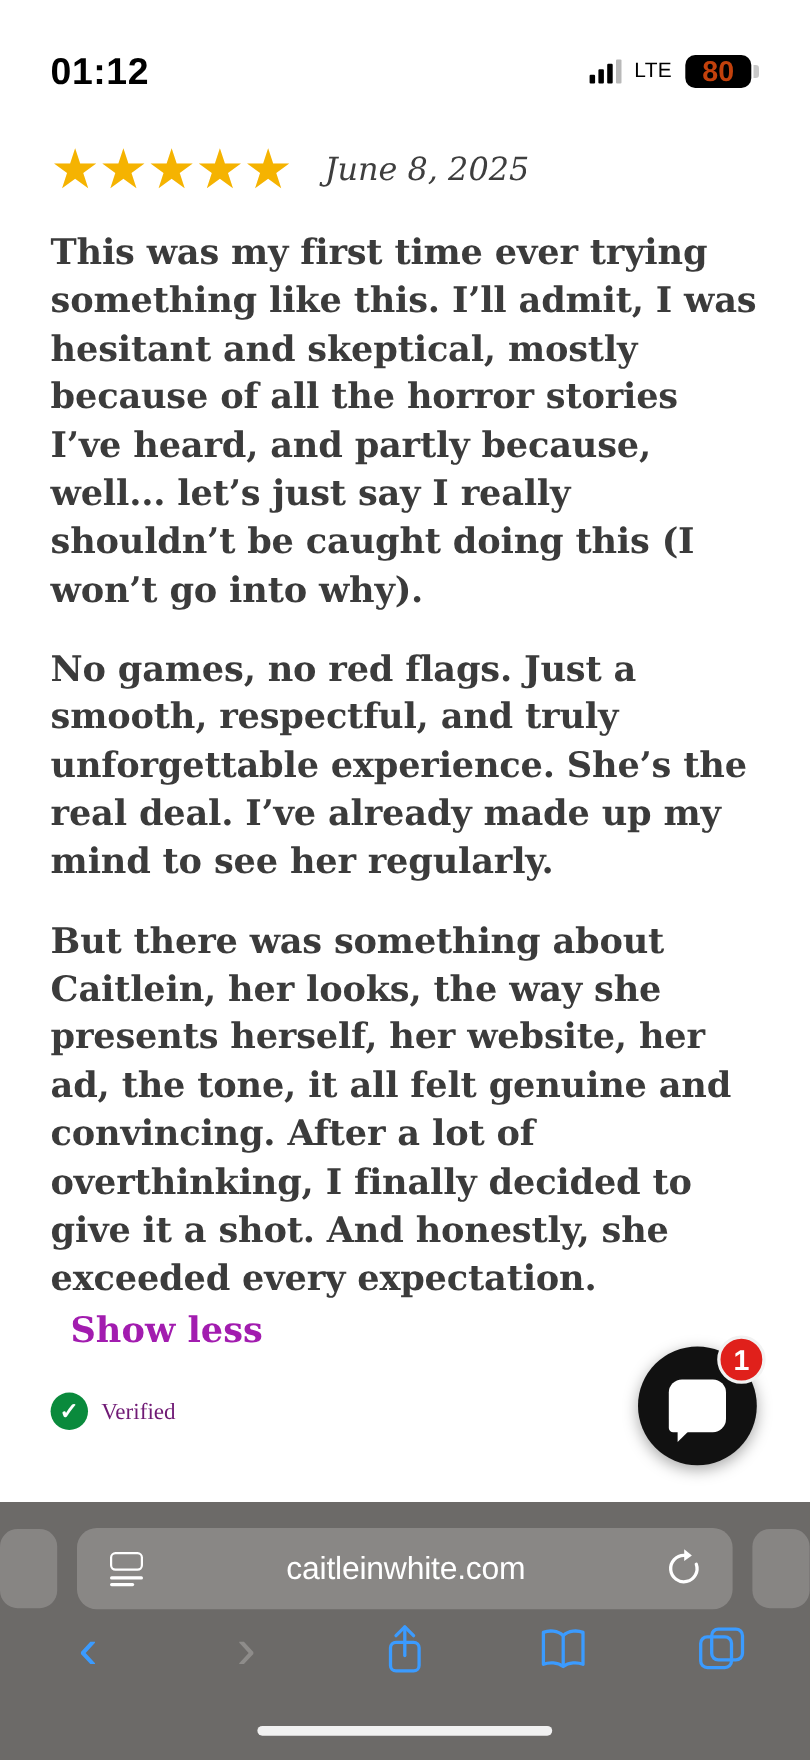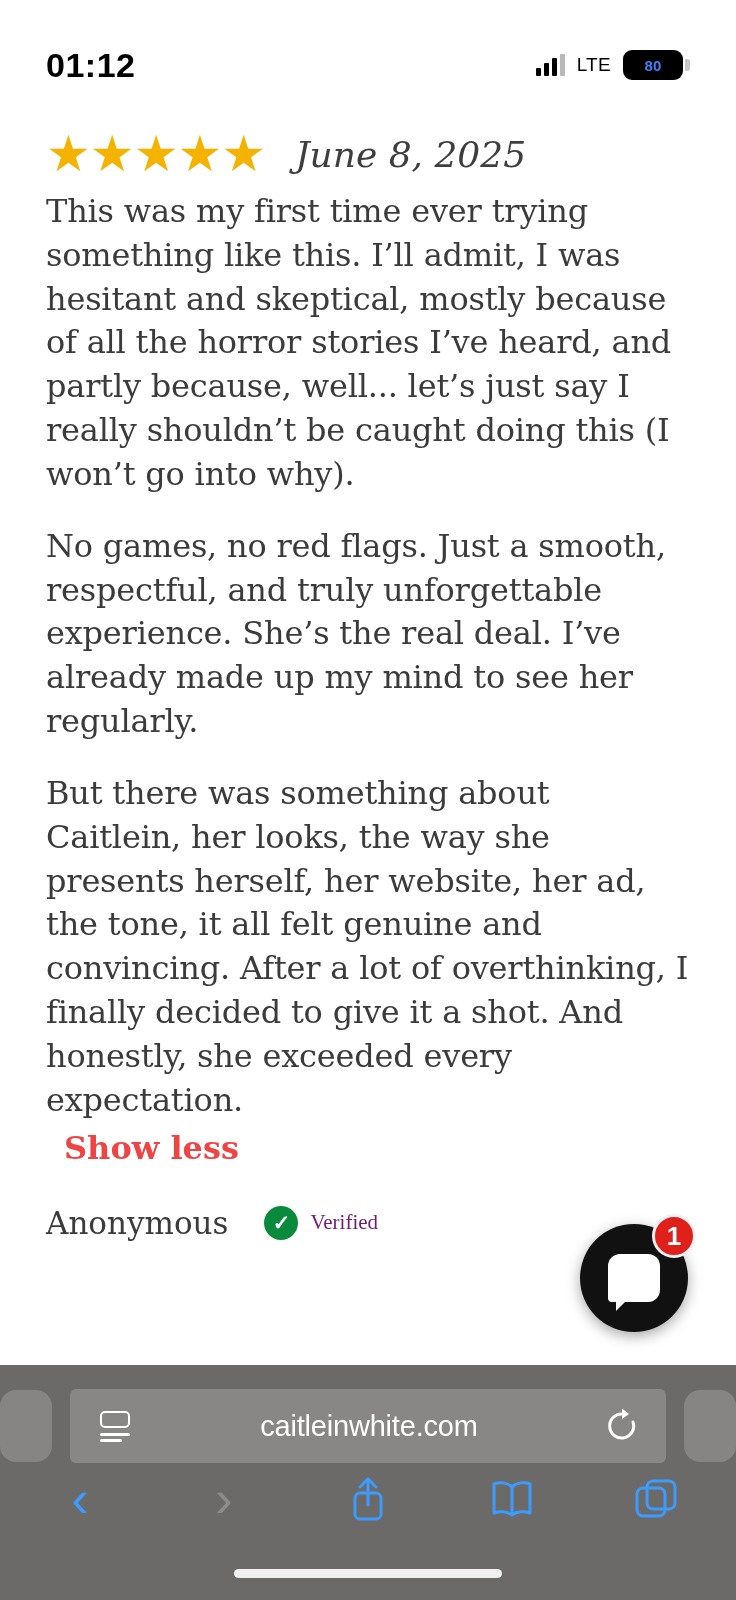--- a/index.html
+++ b/index.html
@@ -71,22 +71,22 @@
   .battery-body {
     width: 60px;
     height: 30px;
     border-radius: 9px;
     background: #000;
     display: flex;
     align-items: center;
     justify-content: center;
   }
   .battery-pct {
-    color: #3b82f6;
-    font-size: 15px;
+    color: #c2410c;
+    font-size: 26px;
     font-weight: 700;
     letter-spacing: 0.2px;
   }
   .battery-cap {
     width: 5px;
     height: 12px;
     background: #c8c8c8;
     border-radius: 0 3px 3px 0;
     margin-left: 2px;
   }
@@ -107,41 +107,43 @@
   .stars {
     font-size: 50px;
     color: #f5b301;
     letter-spacing: -1px;
     line-height: 1;
     white-space: nowrap;
   }
   .review-date {
     font-family: "DejaVu Serif", serif;
     font-style: italic;
-    font-size: 36px;
+    font-size: 29px;
     color: #3e3e3e;
   }
 
   .review-body {
+    margin-top: 18px;
     font-family: "DejaVu Serif", serif;
     font-size: 32px;
     line-height: 1.37;
     color: #3b3b3b;
     letter-spacing: -0.2px;
+    font-weight: bold;
   }
   .review-body p { margin-bottom: 28px; }
   .review-body p:last-child { margin-bottom: 0; }
 
   .show-less {
     margin-top: 6px;
     margin-left: 18px;
     font-family: "DejaVu Serif", serif;
     font-weight: bold;
     font-size: 32px;
-    color: #ef4444;
+    color: #a21caf;
     display: inline-block;
   }
 
   .review-footer {
     margin-top: 38px;
     display: flex;
     align-items: center;
     gap: 36px;
   }
   .author {
@@ -247,21 +249,21 @@
     background: rgba(140,138,136,0.85);
     border-radius: 16px;
   }
   .tab-peek.left { left: 0; }
   .tab-peek.right { right: 0; }
   .url-bar {
     position: relative;
     width: 596px;
     height: 74px;
     background: rgba(139,137,135,0.95);
-    border-radius: 6px;
+    border-radius: 18px;
     display: flex;
     align-items: center;
     justify-content: space-between;
     padding: 0 26px;
   }
   .aa-icon {
     width: 38px; height: 30px;
     position: relative;
   }
   .aa-icon .sq {
@@ -361,21 +363,20 @@
 
     <div class="review-body">
       <p>This was my first time ever trying something like this. I’ll admit, I was hesitant and skeptical, mostly because of all the horror stories I’ve heard, and partly because, well... let’s just say I really shouldn’t be caught doing this (I won’t go into why).</p>
       <p>No games, no red flags. Just a smooth, respectful, and truly unforgettable experience. She’s the real deal. I’ve already made up my mind to see her regularly.</p>
       <p>But there was something about Caitlein, her looks, the way she presents herself, her website, her ad, the tone, it all felt genuine and convincing. After a lot of overthinking, I finally decided to give it a shot. And honestly, she exceeded every expectation.</p>
     </div>
 
     <div class="show-less">Show less</div>
 
     <div class="review-footer">
-      <div class="author">Anonymous</div>
       <div class="verified">
         <div class="verified-badge">✓</div>
         <div class="verified-label">Verified</div>
       </div>
     </div>
   </div>
 
   <div class="chat-widget">
     <div class="chat-btn">
       <div class="chat-bubble-glyph"></div>

